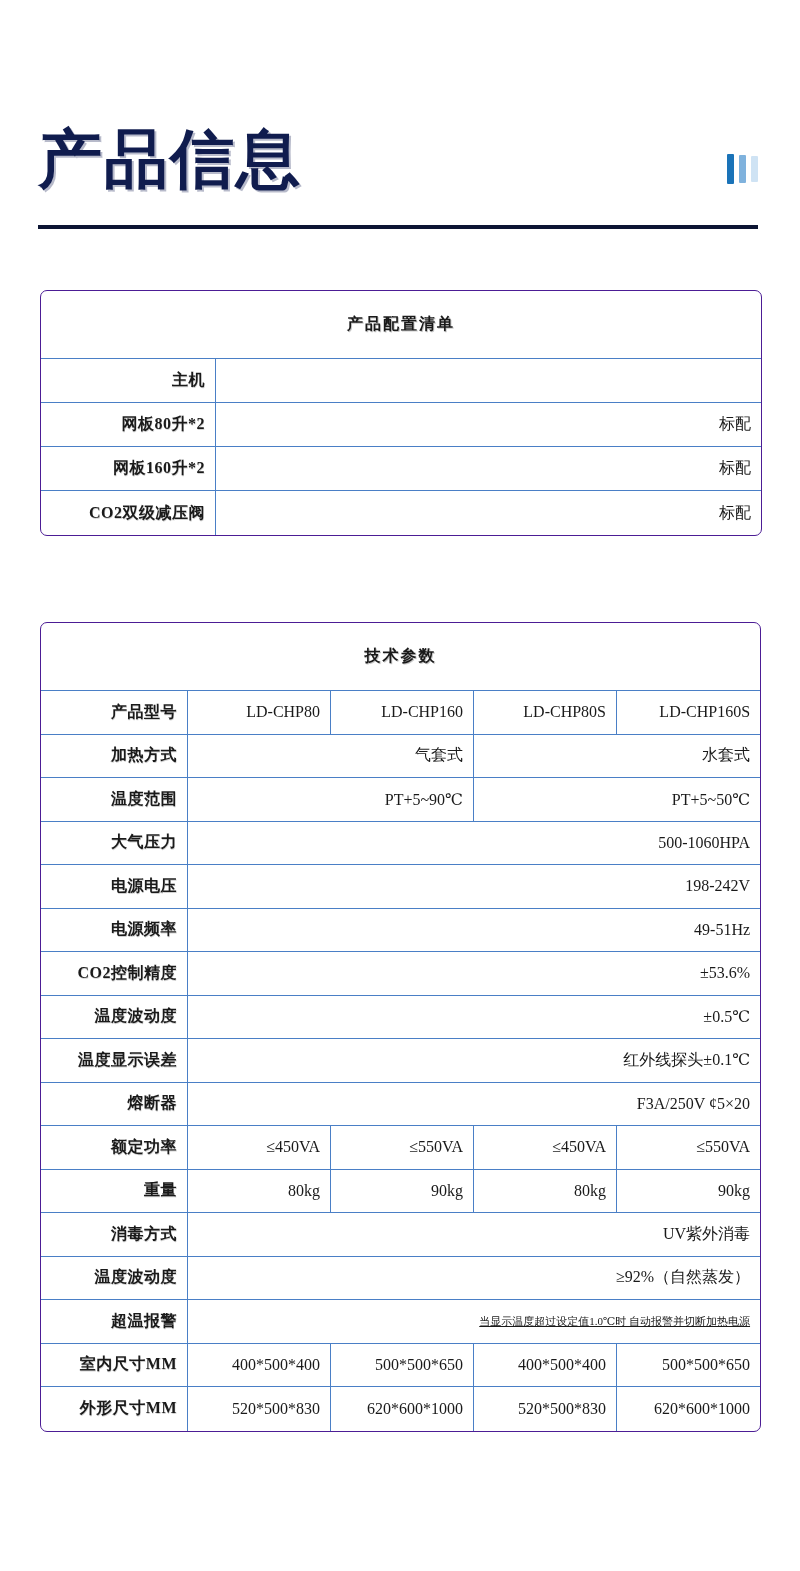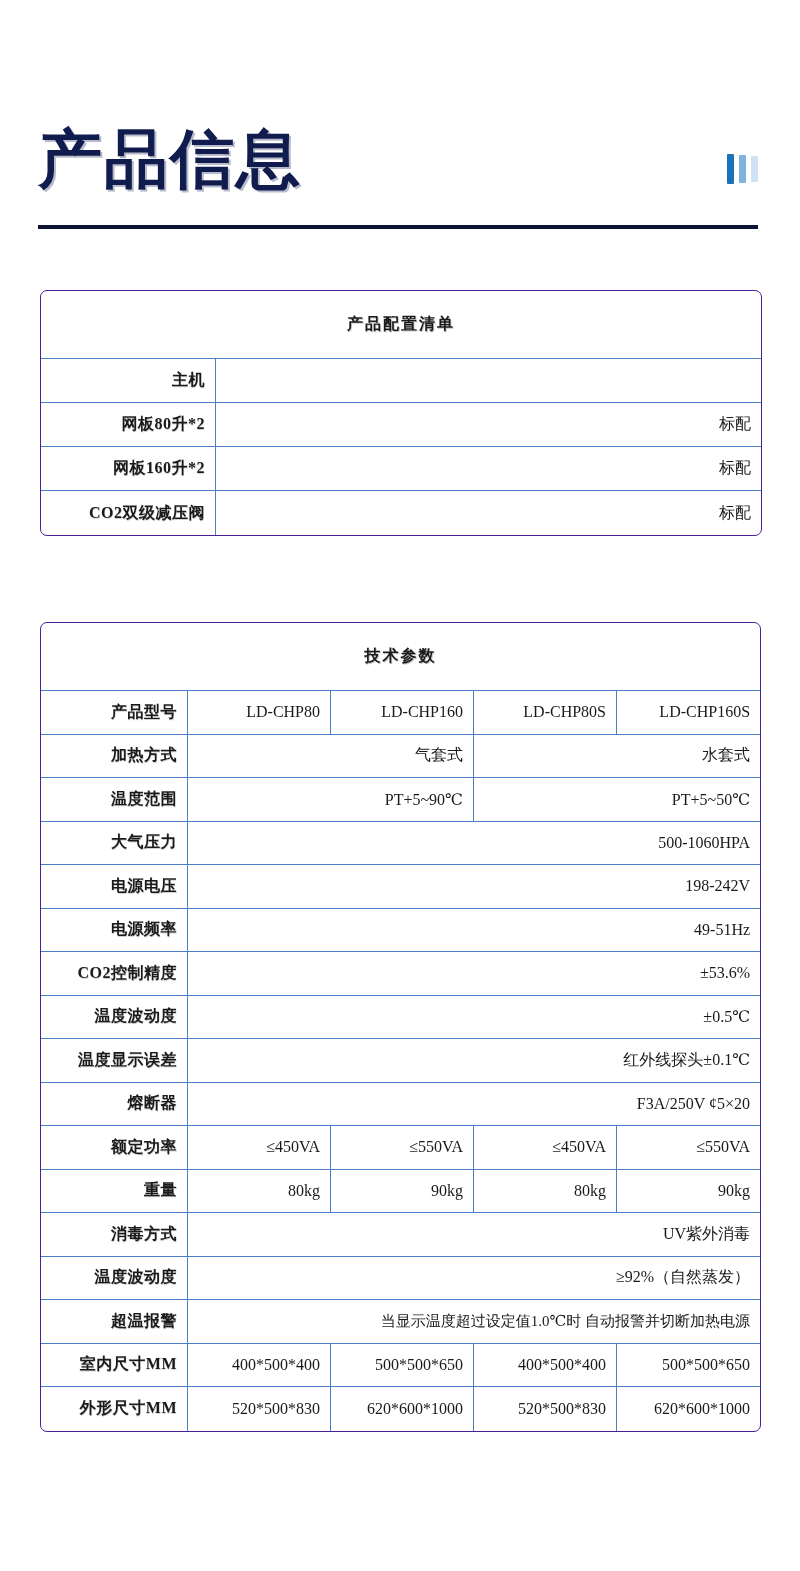--- a/index.html
+++ b/index.html
@@ -110,21 +110,21 @@
     font-size: 17px;
     text-align: left;
     padding-left: 14px;
     letter-spacing: 0.5px;
     text-shadow: 0.5px 0.5px 0 rgba(0,0,0,0.18);
   }
   .val {
     text-align: center;
     font-size: 16px;
   }
-  .val.small { font-size: 15px; }
+  .val.small { font-size: 11px; text-decoration: underline; }
 
   
   #table-config { top: 290px; }
   #table-config .lbl { width: 175px; }
   #table-config tr.data-row > td { height: 44px; text-align: right; }
 
   
   #table-tech { top: 622px; }
   #table-tech col.c-lbl { width: 147px; }
   #table-tech col.c-v   { width: 143px; }

